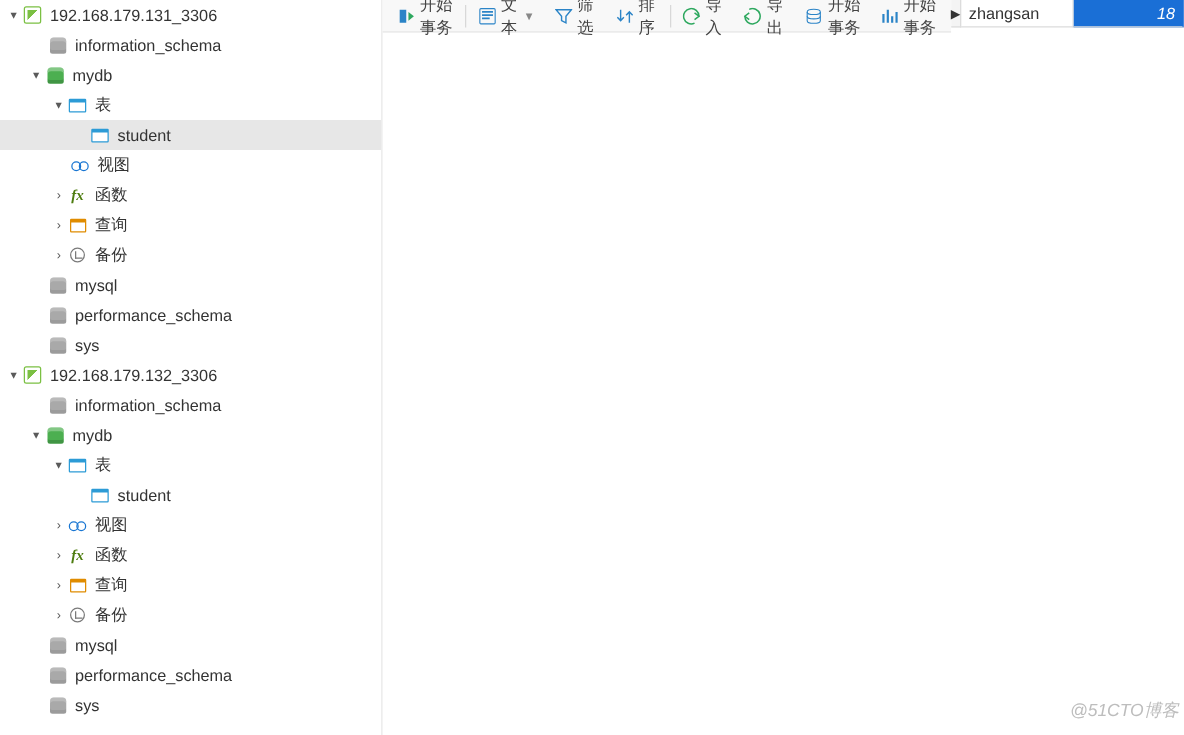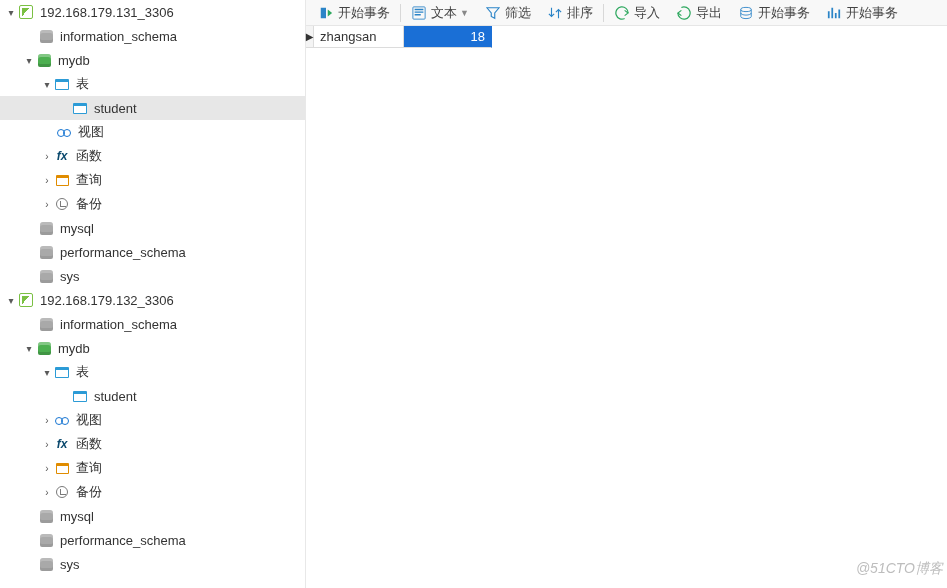--- a/index.html
+++ b/index.html
@@ -14,45 +14,45 @@
   .ico { width: 16px; height: 16px; display: inline-flex; align-items: center; justify-content: center; margin-right: 4px; }
   .lbl { padding-left: 2px; }
   .ic-conn { width: 14px; height: 14px; background: #fff; border: 1px solid #7bc043; border-radius: 2px; position: relative; }
   .ic-conn::after { content: ""; position: absolute; inset: 2px; background: linear-gradient(135deg,#7bc043 0 50%, transparent 50%); }
   .ic-db-grey { width: 13px; height: 13px; background: #a9a9a9; border-radius: 3px 3px 2px 2px; box-shadow: inset 0 -3px 0 rgba(0,0,0,0.08), inset 0 3px 0 rgba(255,255,255,0.2); }
   .ic-db-green { width: 13px; height: 13px; background: #4caf50; border-radius: 3px 3px 2px 2px; box-shadow: inset 0 -3px 0 rgba(0,0,0,0.15), inset 0 3px 0 rgba(255,255,255,0.3); }
   .ic-table  { width: 14px; height: 11px; background: #fff; border: 1px solid #2c9bd6; border-top: 3px solid #2c9bd6; border-radius: 1px; }
   .ic-view   { width: 14px; height: 10px; position: relative; }
   .ic-view::before { content:""; position:absolute; width:6px;height:6px;border:1px solid #1976d2;border-radius:50%; left:0; top:2px;}
   .ic-view::after  { content:""; position:absolute; width:6px;height:6px;border:1px solid #1976d2;border-radius:50%; right:0; top:2px;}
-  .ic-fx     { font-style: italic; font-weight: bold; font-size: 12px; color: #0c4a6e; font-family: Liberation Sans, sans-serif; }
+  .ic-fx     { font-style: italic; font-weight: bold; font-size: 12px; color: #4d7c0f; font-family: Liberation Serif, serif; }
   .ic-query  { width: 13px; height: 11px; background: #fff; border: 1px solid #e08c00; border-top: 3px solid #e08c00; border-radius: 1px; }
   .ic-backup { width: 12px; height: 12px; border: 1.5px solid #7a7a7a; border-radius: 50%; position: relative; }
   .ic-backup::after { content:""; position:absolute; width:5px;height:5px;border-left:1.5px solid #7a7a7a;border-bottom:1.5px solid #7a7a7a; left:3px; top:2px; }
 
   
-  .main { flex: 1; display: flex; flex-direction: column; height: 100%; position: relative; }
+  .main { flex: 1; display: flex; flex-direction: row; height: 100%; position: relative; }
   .toolbar { display: flex; align-items: center; height: 26px; padding: 0 4px; border-bottom: 1px solid #e6e6e6; background: #f8f8f8; gap: 0; }
   .tbtn { display: inline-flex; align-items: center; padding: 0 8px; height: 24px; color: #444; cursor: default; }
   .tbtn .ti { width: 16px; height: 16px; display: inline-flex; align-items: center; justify-content: center; margin-right: 4px; }
   .sep { width: 1px; height: 18px; background: #d8d8d8; margin: 0 2px; }
 
   
   .grid { flex: 1; background: #fff; }
   .ghead { display: flex; height: 22px; border-bottom: 1px solid #dcdcdc; }
   .gh-spacer { width: 8px; border-right: 1px solid #dcdcdc; background: #f4f4f4; }
   .gh { display: flex; align-items: center; padding: 0 6px; border-right: 1px solid #dcdcdc; background: #f4f4f4; color: #222; }
   .gh.name { width: 90px; }
   .gh.age  { width: 88px; }
 
   .grow { display: flex; height: 22px; }
   .grow .row-ind { width: 8px; display:flex; align-items:center; justify-content:center; background:#f4f4f4; border-right:1px solid #dcdcdc; border-bottom:1px solid #dcdcdc; font-size:10px; color:#333; }
   .gcell { display:flex; align-items:center; padding: 0 6px; border-right:1px solid #dcdcdc; border-bottom:1px solid #dcdcdc; }
   .gcell.name { width: 90px; }
-  .gcell.age  { width: 88px; justify-content: flex-end; background: #1a6fd6; color: #fff; border-right-color:#1a6fd6; }
+  .gcell.age  { width: 88px; justify-content: flex-end; background: #1a6fd6; color: #fff; border-right-color:#1a6fd6;font-style:italic; }
 
   .watermark { position: absolute; right: 4px; bottom: 10px; color: #bdbdbd; font-style: italic; font-size: 14px; }
 
   svg { display: block; }
 </style>
 </head>
 <body>
 
 <div class="root">
 

